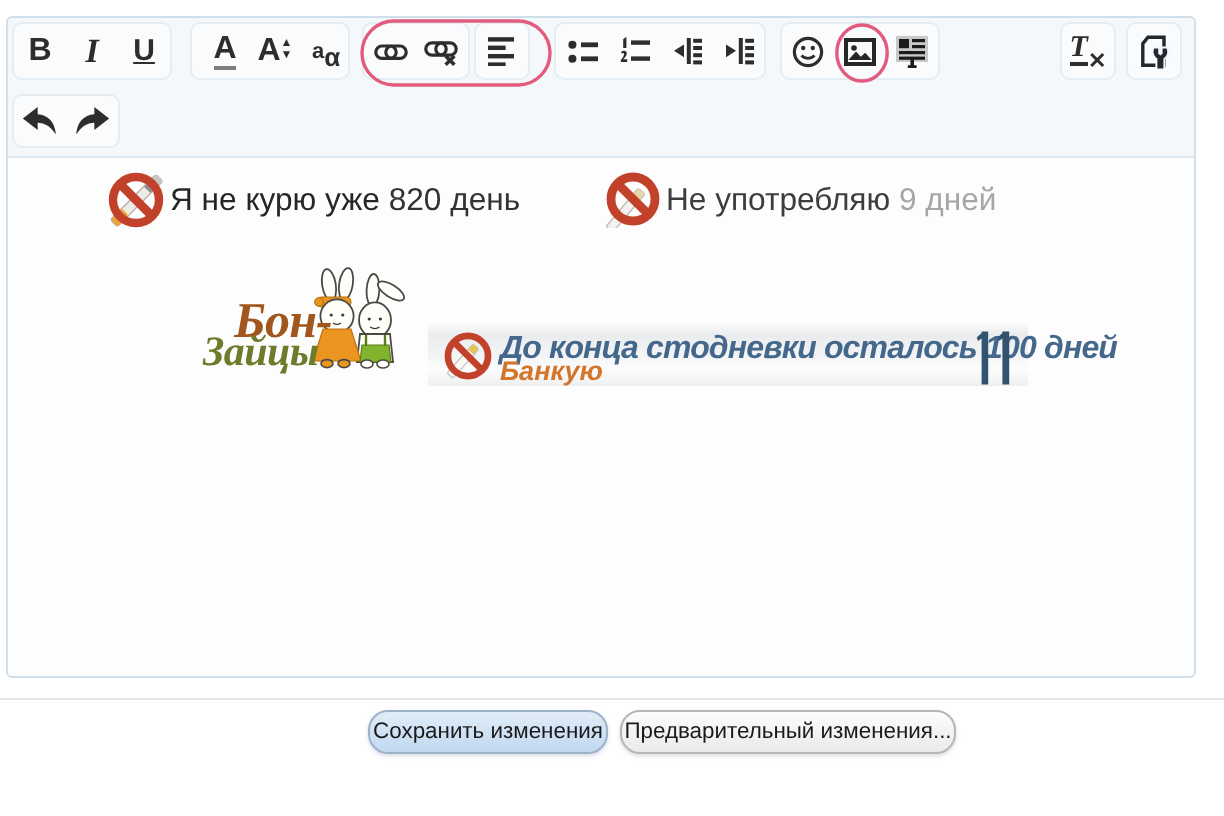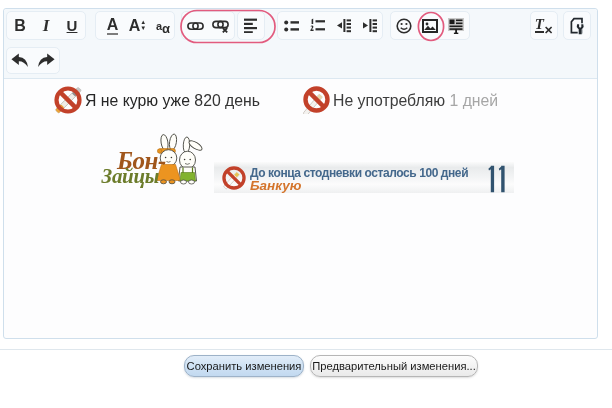--- a/index.html
+++ b/index.html
@@ -208,21 +208,21 @@
 </svg>
 <div class="t1" style="left:85px; top:92px;">Я не курю уже <span style="color:#333;">820 день</span></div>
 <svg class="abs" style="left:303px;top:86px;" width="28" height="28" viewBox="0 0 28 28">
   <g transform="rotate(-50 13 14)">
       <rect x="-5.5" y="12.6" width="25" height="4.4" rx="1" fill="#f4f2ef" stroke="#c3bdb6" stroke-width=".7"></rect>
       <rect x="15.5" y="12.8" width="4" height="4" fill="#e9d6a8"></rect>
     </g>
   <circle cx="13.5" cy="13.5" r="11" fill="none" stroke="#c2412a" stroke-width="4.4"></circle>
   <line x1="6.4" y1="6.4" x2="20.6" y2="20.6" stroke="#c2412a" stroke-width="4.4"></line>
 </svg>
-<div class="t1" style="left:333px; top:92px; color:#3d3d3d;">Не употребляю <span style="color:#a6a6a6;">1 дней</span></div>
+<div class="t1" style="left:333px; top:92px; color:#3d3d3d;">Не употребляю <span style="color:#a6a6a6;">9 дней</span></div>
 
 <svg class="abs" style="left:95px;top:126px;" width="115" height="66" viewBox="0 0 115 66">
   <g stroke="#4a4a42" stroke-width=".9" fill="#fffef9">
     <ellipse cx="69.5" cy="16.5" rx="3.4" ry="8" transform="rotate(-9 69.5 16.5)"></ellipse>
     <ellipse cx="78" cy="16" rx="3.4" ry="8" transform="rotate(9 78 16)"></ellipse>
     <ellipse cx="91.5" cy="19" rx="3.2" ry="8" transform="rotate(3 91.5 19)"></ellipse>
     <ellipse cx="100.5" cy="19.5" rx="7.5" ry="3.1" transform="rotate(32 100.5 19.5)"></ellipse>
   </g>
   <rect x="63.5" y="22.5" width="17" height="5" rx="2.4" fill="#e8941f" stroke="#b36b12" stroke-width=".5"></rect>
   <circle cx="64.5" cy="25" r="2.2" fill="#e8941f" stroke="#b36b12" stroke-width=".5"></circle>
@@ -253,21 +253,21 @@
 
 <div class="abs" style="left:214px;top:162px;width:300px;height:31px;background:linear-gradient(#fbfbfb,#e9ebec 18%,#f3f4f5 50%,#fcfcfc 72%,#eff0f1);">
   <svg class="abs" style="left:7px;top:3px;" width="26" height="26" viewBox="0 0 28 28">
     <g transform="rotate(-48 13 15)">
         <rect x="0" y="12.8" width="21" height="4.2" rx="1" fill="#fbfaf8" stroke="#c9c3bb" stroke-width=".7"></rect>
         <rect x="17" y="13" width="4" height="3.8" fill="#e8c254"></rect>
       </g>
     <circle cx="14" cy="14" r="10.8" fill="none" stroke="#c2412a" stroke-width="3.6"></circle>
     <line x1="6.9" y1="6.9" x2="21.1" y2="21.1" stroke="#c2412a" stroke-width="3.6"></line>
   </svg>
-  <div class="abs" style="left:36px;top:3.5px;font-size:12px;letter-spacing:-.42px;font-weight:bold;color:#44688c;white-space:nowrap;">До конца стодневки осталось 100 дней</div>
+  <div class="abs" style="left:36px;top:3.5px;font-size:16px;letter-spacing:-.42px;font-weight:bold;font-style:italic;color:#44688c;white-space:nowrap;">До конца стодневки осталось 100 дней</div>
   <div class="abs" style="left:36px;top:15.5px;font-size:13.5px;font-weight:bold;font-style:italic;color:#d4752c;white-space:nowrap;">Банкую</div>
   <svg class="abs" style="left:274px;top:2.5px;" width="18" height="28" viewBox="0 0 18 28">
       <g fill="#31536f">
         <path d="M2.8 27.3 V0.8 L6.1 0.8 V27.3 Z M0.4 3.8 L3.6 0.8 L4 3.4 L1 5.5 Z"></path>
         <path d="M13.2 27.3 V0.8 L16.6 0.8 V27.3 Z M10.8 3.8 L14 0.8 L14.4 3.4 L11.4 5.5 Z"></path>
       </g>
     </svg>
 </div>
 
 <div class="abs" style="left:0;top:349px;width:612px;height:1px;background:#dfe7ed;"></div>

